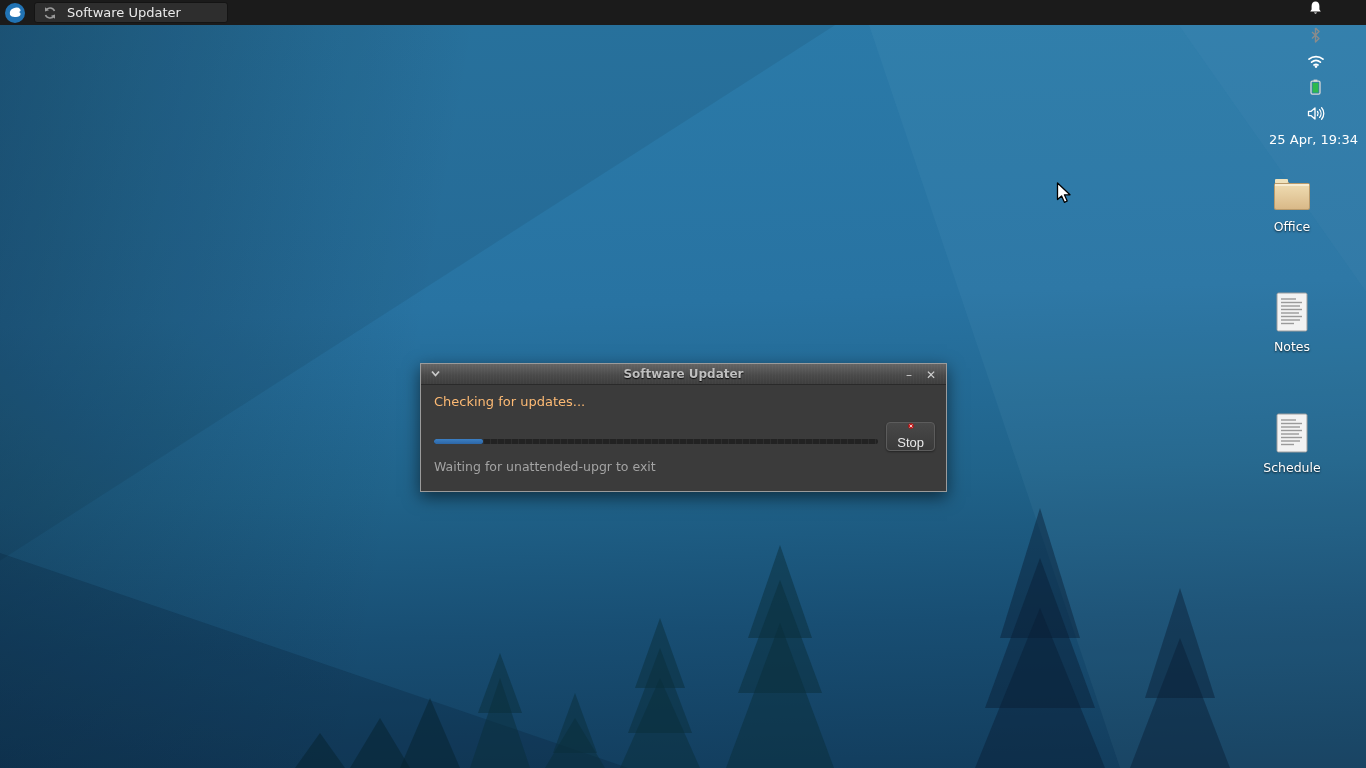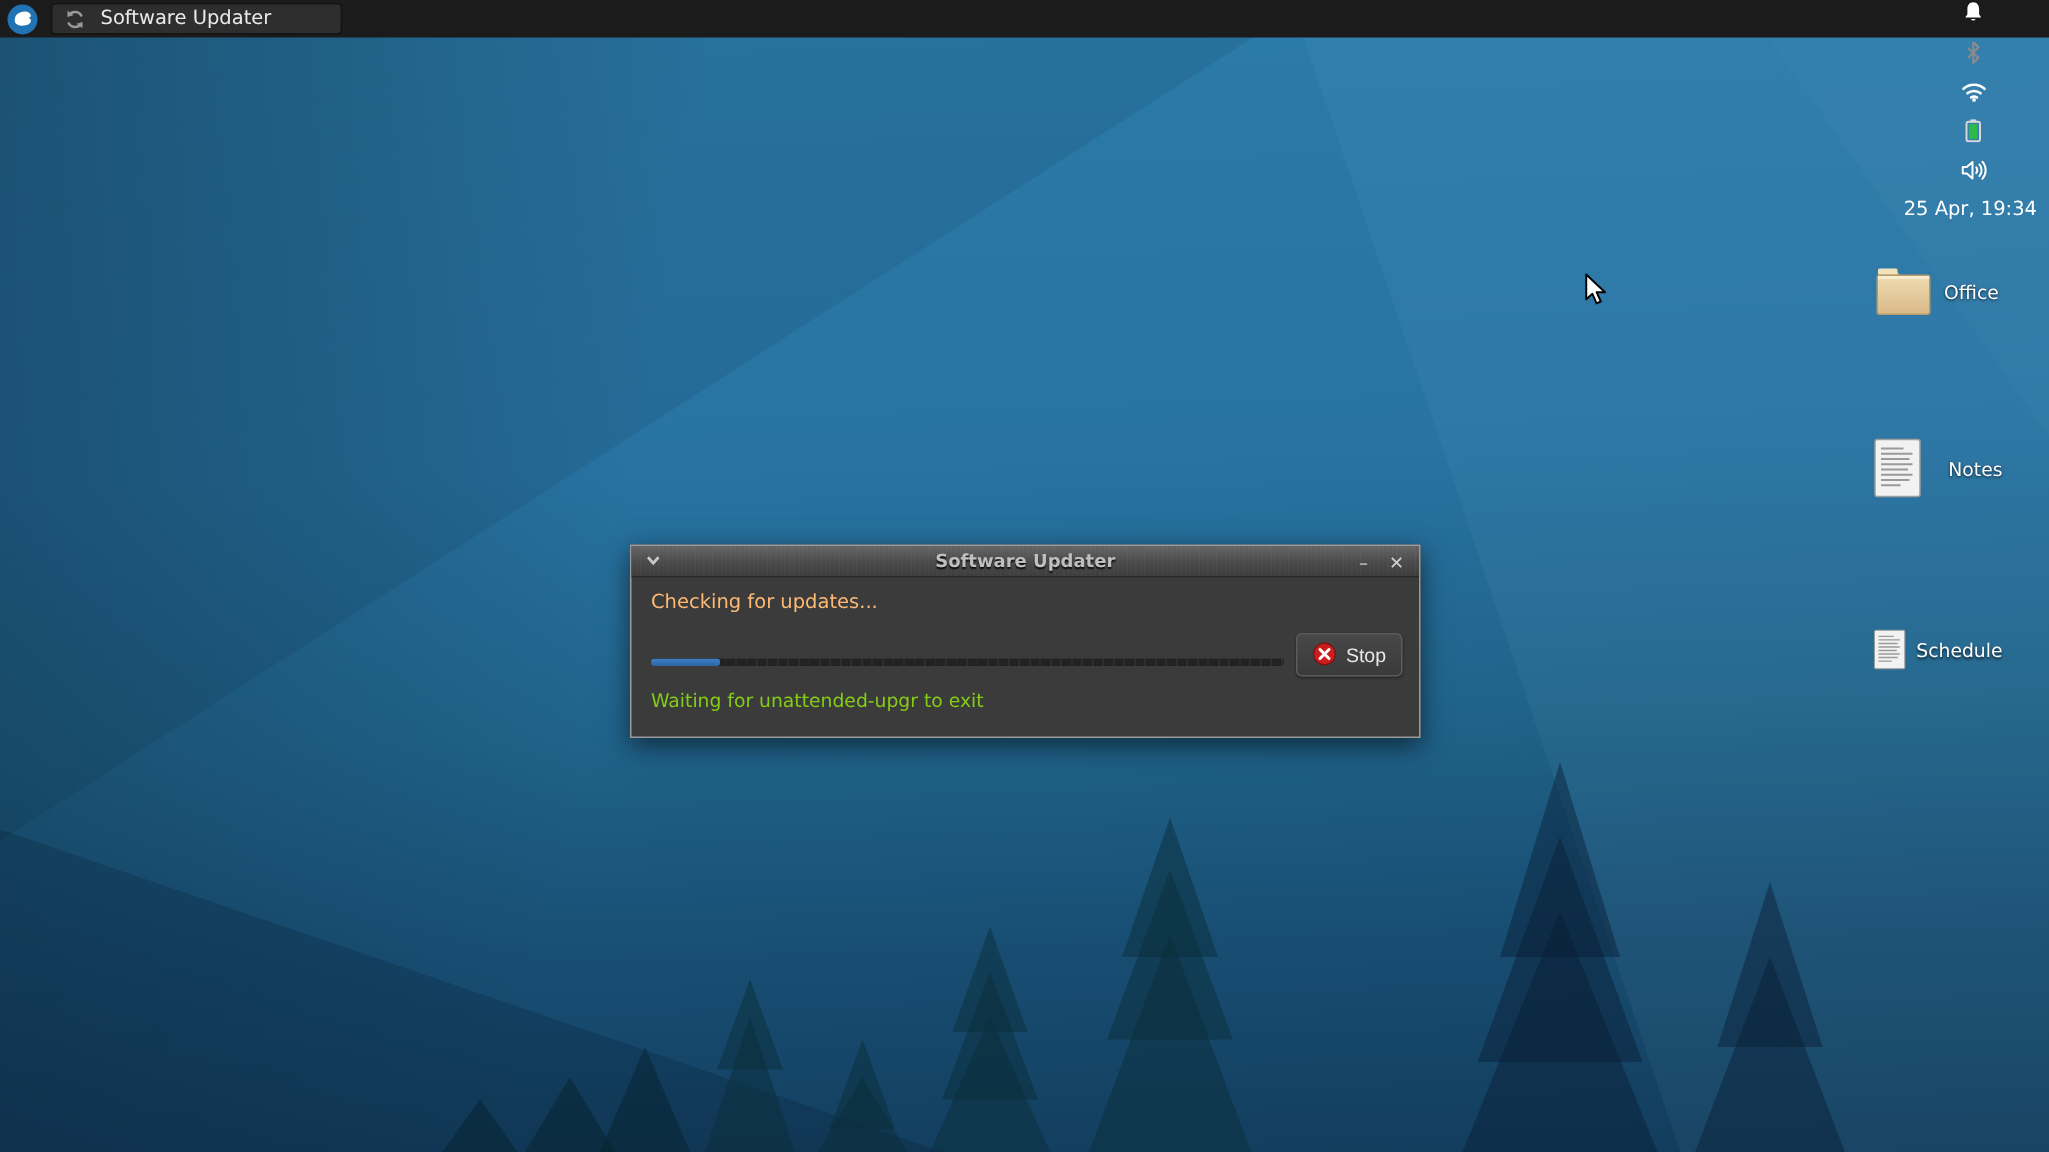--- a/index.html
+++ b/index.html
@@ -22,21 +22,21 @@
            display:flex; align-items:center; z-index:50; }
   .menu-btn { width:30px; height:25px; display:flex; align-items:center; justify-content:center; cursor:pointer; }
   .task-btn { margin-left:4px; height:21px; width:194px; background:#2e2e2e; border:1px solid #141414;
               border-radius:3px; display:flex; align-items:center; padding:0 8px; color:#eaeaea; font-size:13px; }
   .task-btn .refresh { margin-right:10px; display:flex; }
   .tray { margin-left:auto; display:flex; align-items:center; gap:11px; height:100%;flex-direction:column; }
   .tray svg { display:block; }
   .clock { color:#ffffff; font-size:13px; margin:0 8px 0 4px; white-space:nowrap; }
 
   
-  .desk-icon { position:absolute; width:86px; display:flex; flex-direction:row; align-items:center;
+  .desk-icon { position:absolute; width:86px; display:flex; flex-direction:column; align-items:center;
                gap:7px; color:#ffffff; font-size:12.5px; text-shadow:0 1px 2px rgba(0,0,0,.75); cursor:pointer; }
   #icon-office   { left:1249px; top:176px; }
   #icon-notes    { left:1249px; top:292px;justify-content:space-between; }
   #icon-schedule { left:1249px; top:413px; }
 
   
   .dialog { position:absolute; left:420px; top:363px; width:527px; height:129px; background:#3b3b3b;
             border:1px solid #9b9b9b; box-shadow:0 5px 16px rgba(0,0,0,.55); z-index:40; }
   .titlebar { height:21px; background:repeating-linear-gradient(90deg, rgba(255,255,255,.02) 0 1px, transparent 1px 3px),
               linear-gradient(#656565, #4a4a4a 55%, #3e3e3e); border-bottom:1px solid #2a2a2a;
@@ -49,22 +49,22 @@
   .tb-min   { right:28px; }
   .tb-close { right:6px; }
   .status { position:absolute; left:13px; top:30px; font-size:13px; color:#fdba74; }
   .progress-row { position:absolute; left:13px; right:11px; top:54px; height:36px;
                   display:flex; align-items:center; gap:8px; }
   .progress-track { flex:1; height:5px; margin-top:10px; border-radius:2px; overflow:hidden;
                     background-image:repeating-linear-gradient(90deg,#2d2d2d 0 1px,#222222 1px 7px); }
   .progress-fill { height:100%; background:linear-gradient(#3b7fc4,#2d66a5); border-radius:2px; }
   .stop-btn { height:29px; padding:0 10px; display:flex; align-items:center; gap:6px;
               background:linear-gradient(#484848,#3a3a3a); border:1px solid #5c5c5c; border-radius:4px;
-              color:#e8e8e8; font-size:13px; cursor:pointer; box-shadow:0 1px 2px rgba(0,0,0,.4); }
-  .detail { position:absolute; left:13px; top:95px; font-size:12.5px; color:#84cc16; }
+              color:#e8e8e8; font-size:13px; cursor:pointer; box-shadow:0 1px 2px rgba(0,0,0,.4);flex-direction:column; }
+  .detail { position:absolute; left:13px; top:95px; font-size:12.5px; color:#a3a3a3; }
 
   .cursor { position:absolute; left:1056px; top:182px; z-index:90; pointer-events:none; }
 </style>
 </head>
 <body>
 
 <div class="wallpaper">
   <div class="facet facet-mid"></div>
   <div class="facet facet-light"></div>
   <div class="facet facet-bright"></div>

